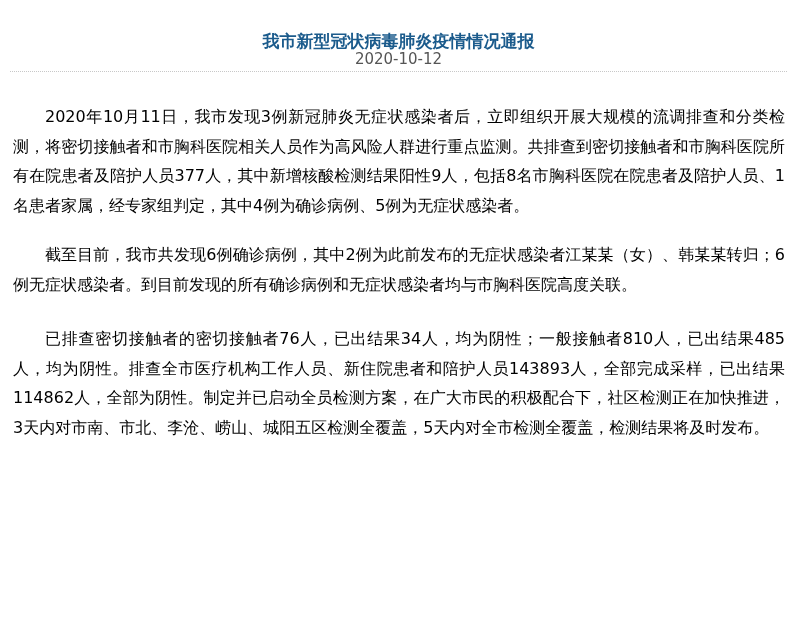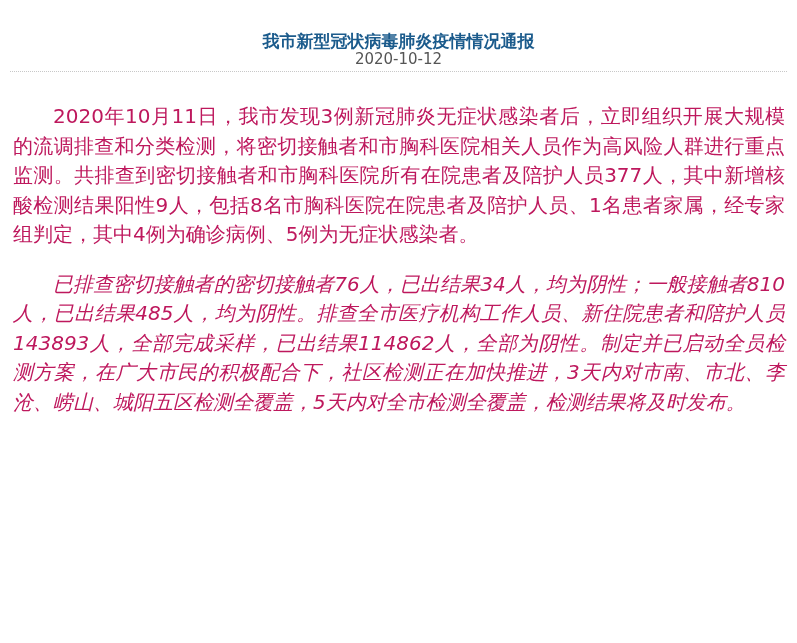--- a/index.html
+++ b/index.html
@@ -50,34 +50,35 @@
       border-top: 1px dotted #c8c8c8;
     }
     .body {
       position: absolute;
       top: 102px;
       left: 13px;
       width: 772px;
     }
     .para {
       margin: 0;
-      font-size: 20px;
+      font-size: 16px;
       line-height: 29.5px;
       text-indent: 2em;
       text-align: justify;
-      color: #be185d;
+      color: #000000;
     }
     .p1 { margin-bottom: 20px; }
     .p2 { margin-bottom: 25px; }
-    .p3 { margin-bottom: 25px; font-style: italic; }
+    .p3 { margin-bottom: 25px; }
   </style>
 </head>
 <body>
 
 <div class="article">
   <h1 class="title">我市新型冠状病毒肺炎疫情情况通报</h1>
   <div class="date">2020-10-12</div>
   <div class="separator"></div>
   <div class="body">
     <p class="para p1">2020年10月11日，我市发现3例新冠肺炎无症状感染者后，立即组织开展大规模的流调排查和分类检测，将密切接触者和市胸科医院相关人员作为高风险人群进行重点监测。共排查到密切接触者和市胸科医院所有在院患者及陪护人员377人，其中新增核酸检测结果阳性9人，包括8名市胸科医院在院患者及陪护人员、1名患者家属，经专家组判定，其中4例为确诊病例、5例为无症状感染者。</p>
+    <p class="para p2">截至目前，我市共发现6例确诊病例，其中2例为此前发布的无症状感染者江某某（女）、韩某某转归；6例无症状感染者。到目前发现的所有确诊病例和无症状感染者均与市胸科医院高度关联。</p>
     <p class="para p3">已排查密切接触者的密切接触者76人，已出结果34人，均为阴性；一般接触者810人，已出结果485人，均为阴性。排查全市医疗机构工作人员、新住院患者和陪护人员143893人，全部完成采样，已出结果114862人，全部为阴性。制定并已启动全员检测方案，在广大市民的积极配合下，社区检测正在加快推进，3天内对市南、市北、李沧、崂山、城阳五区检测全覆盖，5天内对全市检测全覆盖，检测结果将及时发布。</p>
   </div>
 </div>
 
 </body></html>

